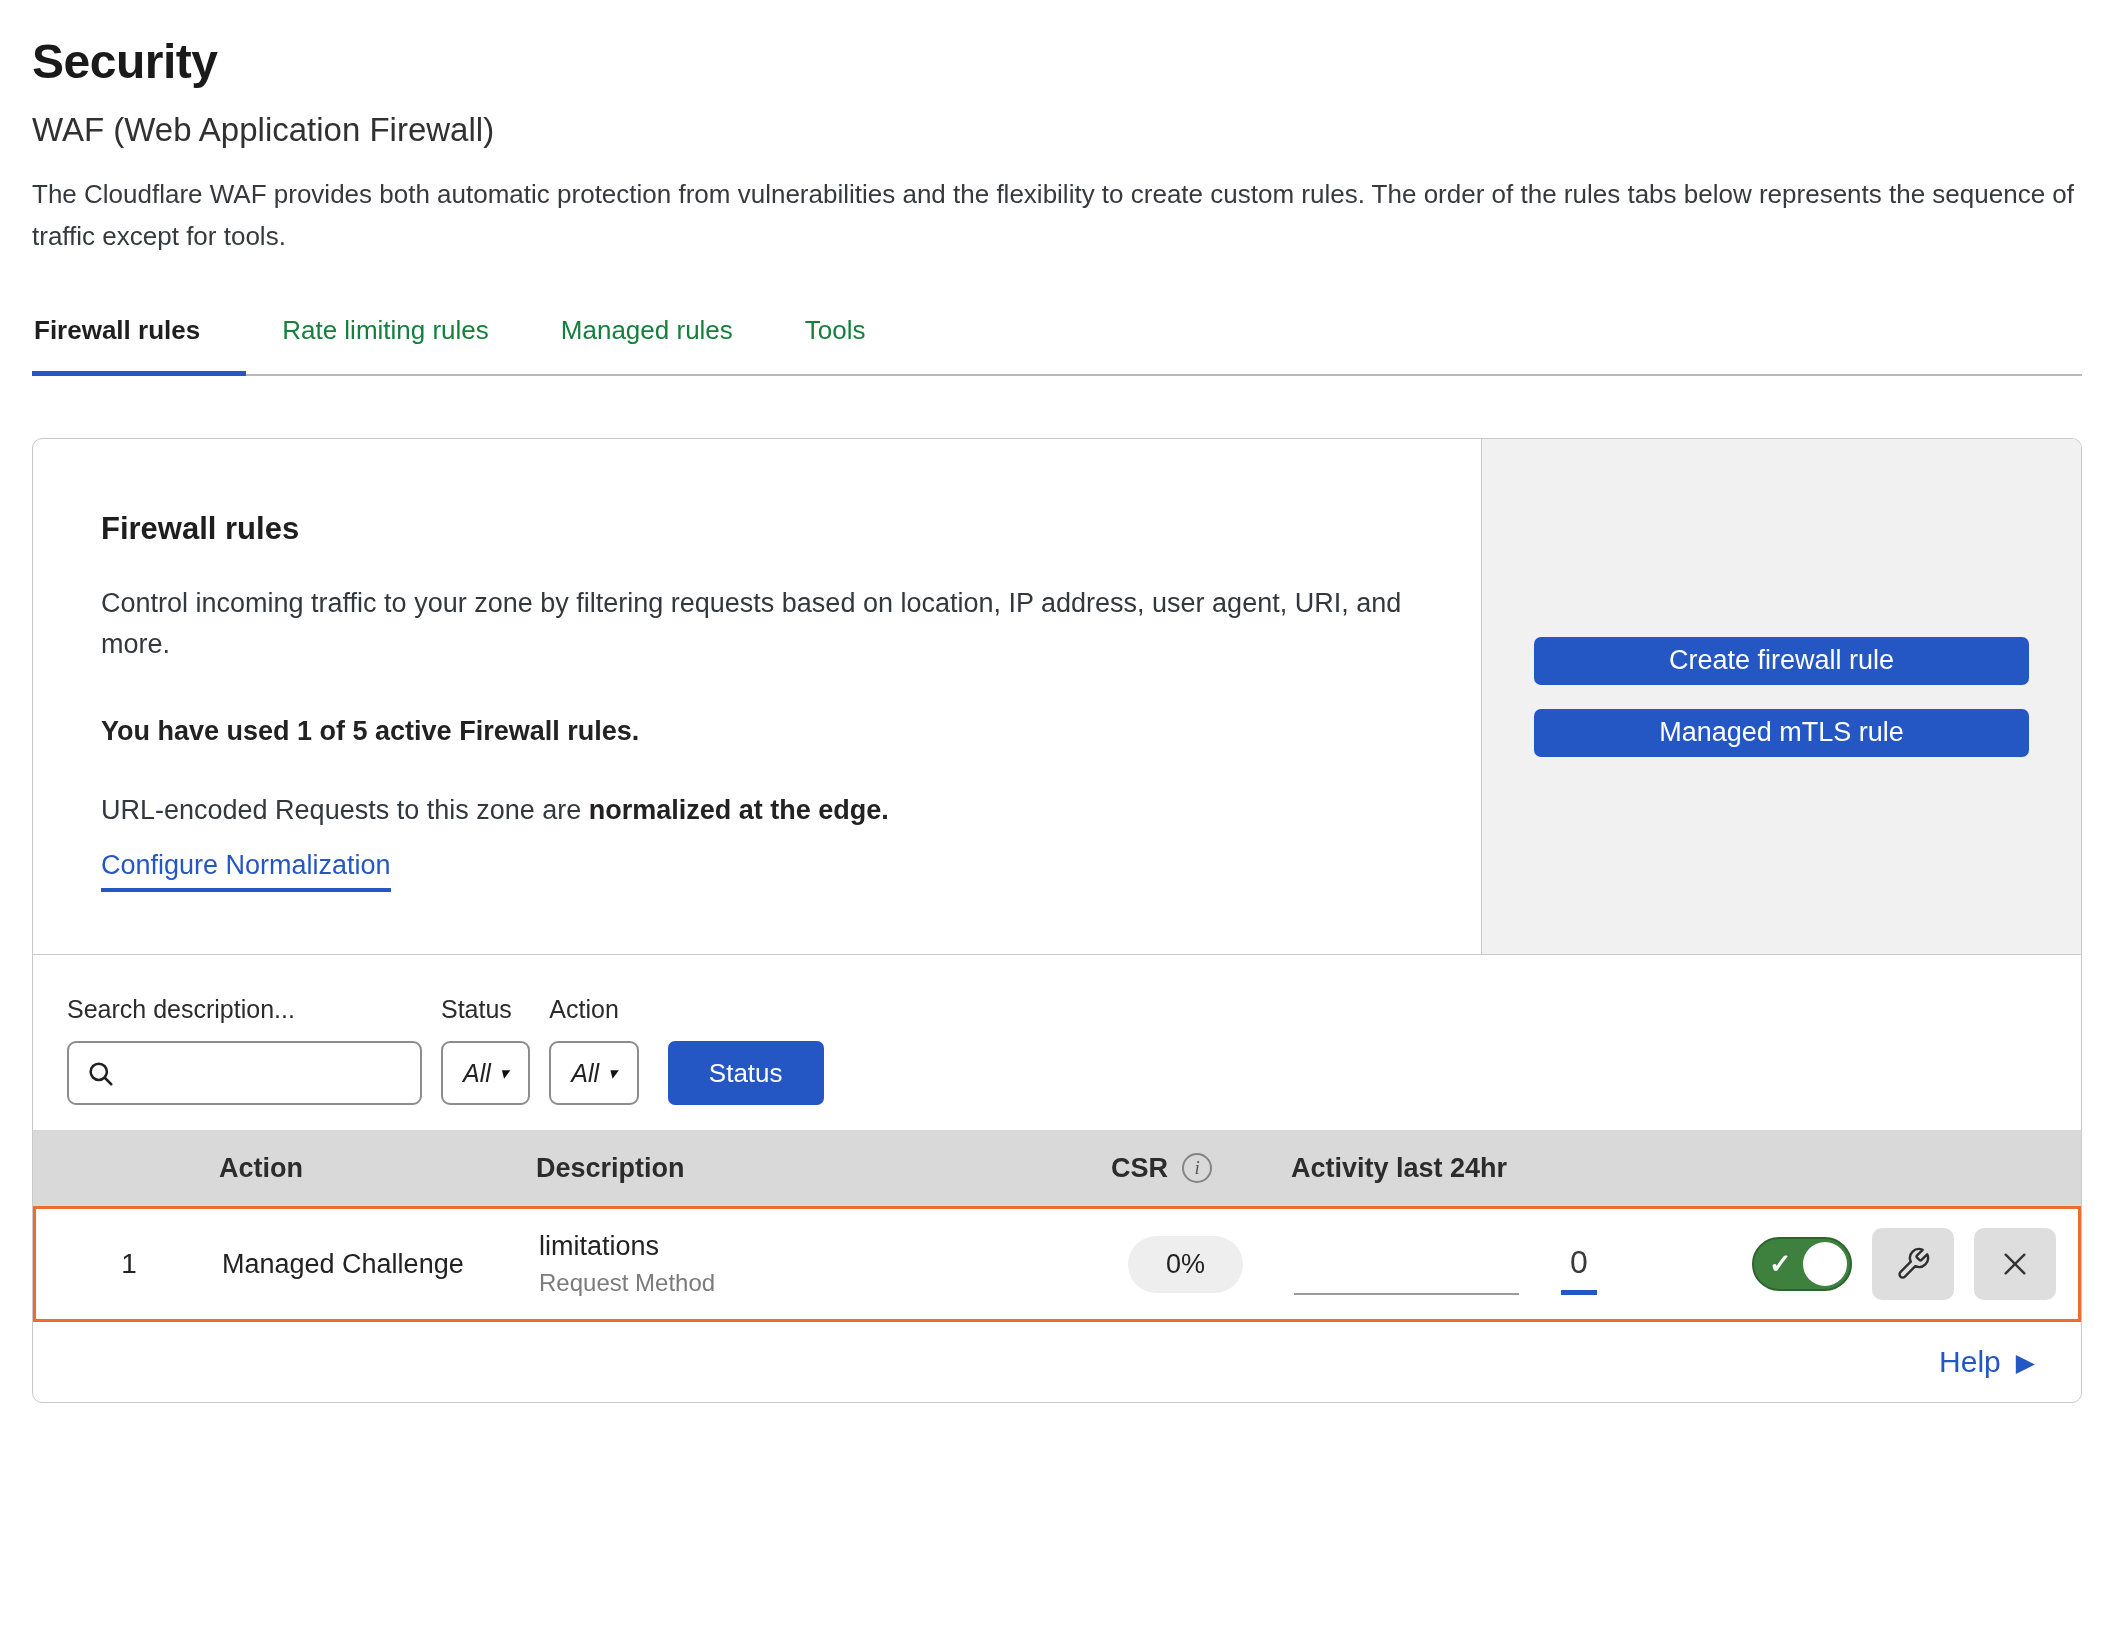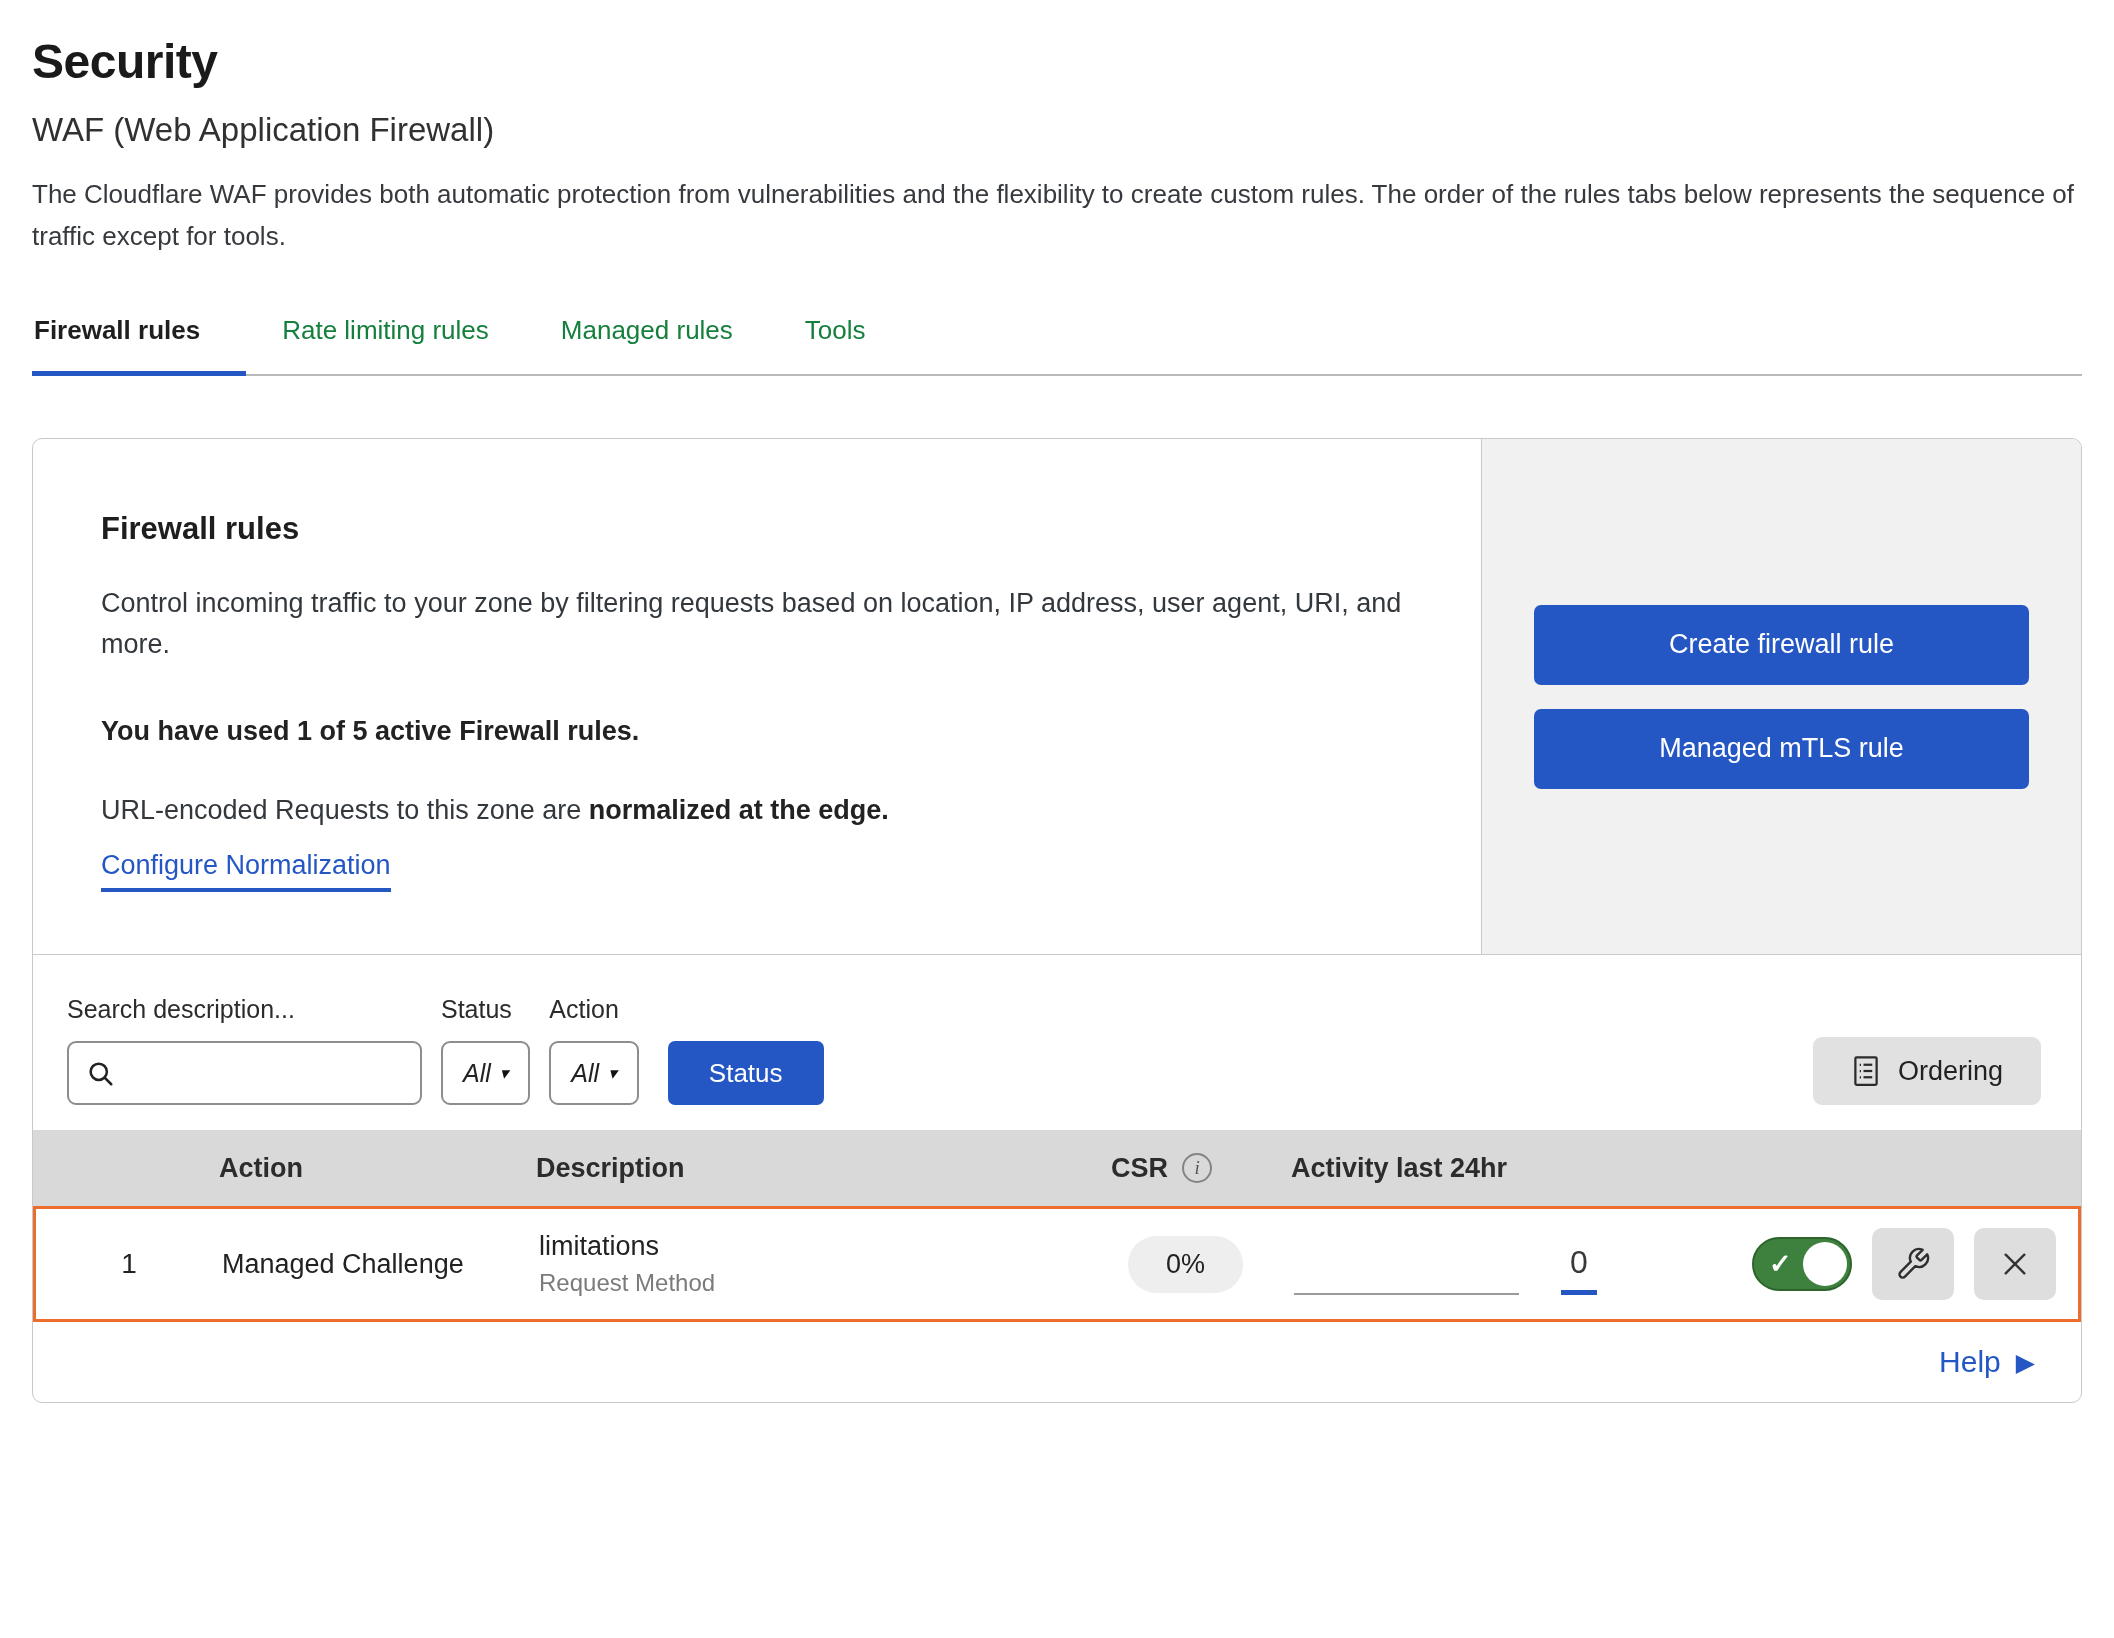--- a/index.html
+++ b/index.html
@@ -28,21 +28,21 @@
   .card-top { display:grid; grid-template-columns:1fr 600px; border-bottom:1px solid #c9c9c9; }
   .card-top-left { padding:72px 60px 62px 68px; }
   .overview-heading { font-size:31px; font-weight:bold; color:#1e1e1e; }
   .overview-desc { font-size:27px; color:#33383d; line-height:1.5; max-width:1305px; margin-top:36px; }
   .overview-usage { font-size:27px; font-weight:bold; color:#222; margin-top:52px; }
   .overview-norm { font-size:27px; color:#33383d; margin-top:48px; }
   .overview-norm b { color:#222; }
   .config-link { display:inline-block; margin-top:24px; font-size:27px; color:var(--accent); text-decoration:none; border-bottom:4px solid var(--accent); padding-bottom:7px; cursor:pointer; }
 
   .card-top-right { background:#f1f1f2; border-left:1px solid #c9c9c9; display:flex; flex-direction:column; justify-content:center; padding:0 52px; gap:24px; }
-  .btn-primary { background:var(--accent); color:#fff; border:none; border-radius:7px; height:80px; font-size:27px; font-family:inherit; cursor:pointer; width:100%; }
+  .btn-primary { background:var(--accent); color:#fff; border:none; border-radius:7px; height:48px; font-size:27px; font-family:inherit; cursor:pointer; width:100%; }
 
   
   .filter-section { display:flex; align-items:flex-end; padding:40px 40px 25px 34px; }
   .field { margin-right:19px; }
   .field-label { display:block; font-size:25px; color:#2b2b2b; margin-bottom:17px; }
   .search-input-wrap { width:355px; height:64px; border:2px solid #8d8d8d; border-radius:9px; display:flex; align-items:center; padding-left:16px; background:#fff; }
   .search-input { border:none; outline:none; font-size:25px; font-family:inherit; width:280px; margin-left:10px; }
   .select-box { height:64px; border:2px solid #8d8d8d; border-radius:9px; background:#fff; display:flex; align-items:center; justify-content:center; gap:9px; font-size:25px; color:#222; padding:0 20px; cursor:pointer;font-style:italic; }
   .caret { font-size:17px; color:#111; }
   .btn-search { width:156px; height:64px; background:var(--accent); color:#fff; border:none; border-radius:7px; font-size:26px; font-family:inherit; margin-left:10px; cursor:pointer; }
@@ -132,34 +132,20 @@
       </div>
     </div>
     <div class="field">
       <label class="field-label">Action</label>
       <div class="select-box">
         <span>All</span>
         <span class="caret">▾</span>
       </div>
     </div>
     <button class="btn-search">Status</button>
-    <button class="btn-ordering">
-      <span>
-        <svg width="30" height="34" viewBox="0 0 24 27" fill="none" stroke="#2b2b2b" stroke-width="1.8">
-          <rect x="3.5" y="2.5" width="17" height="22" rx="1"></rect>
-          <line x1="10" y1="8.5" x2="17" y2="8.5"></line>
-          <line x1="10" y1="13.5" x2="17" y2="13.5"></line>
-          <line x1="10" y1="18.5" x2="17" y2="18.5"></line>
-          <line x1="7" y1="8.5" x2="8" y2="8.5"></line>
-          <line x1="7" y1="13.5" x2="8" y2="13.5"></line>
-          <line x1="7" y1="18.5" x2="8" y2="18.5"></line>
-        </svg>
-      </span>
-      <span>Ordering</span>
-    </button>
   </div>
 
   <div class="tbl-grid table-header">
     <div></div>
     <div>Action</div>
     <div>Description</div>
     <div class="th-csr">
       <span>CSR</span>
       <span class="info-circle">i</span>
     </div>

